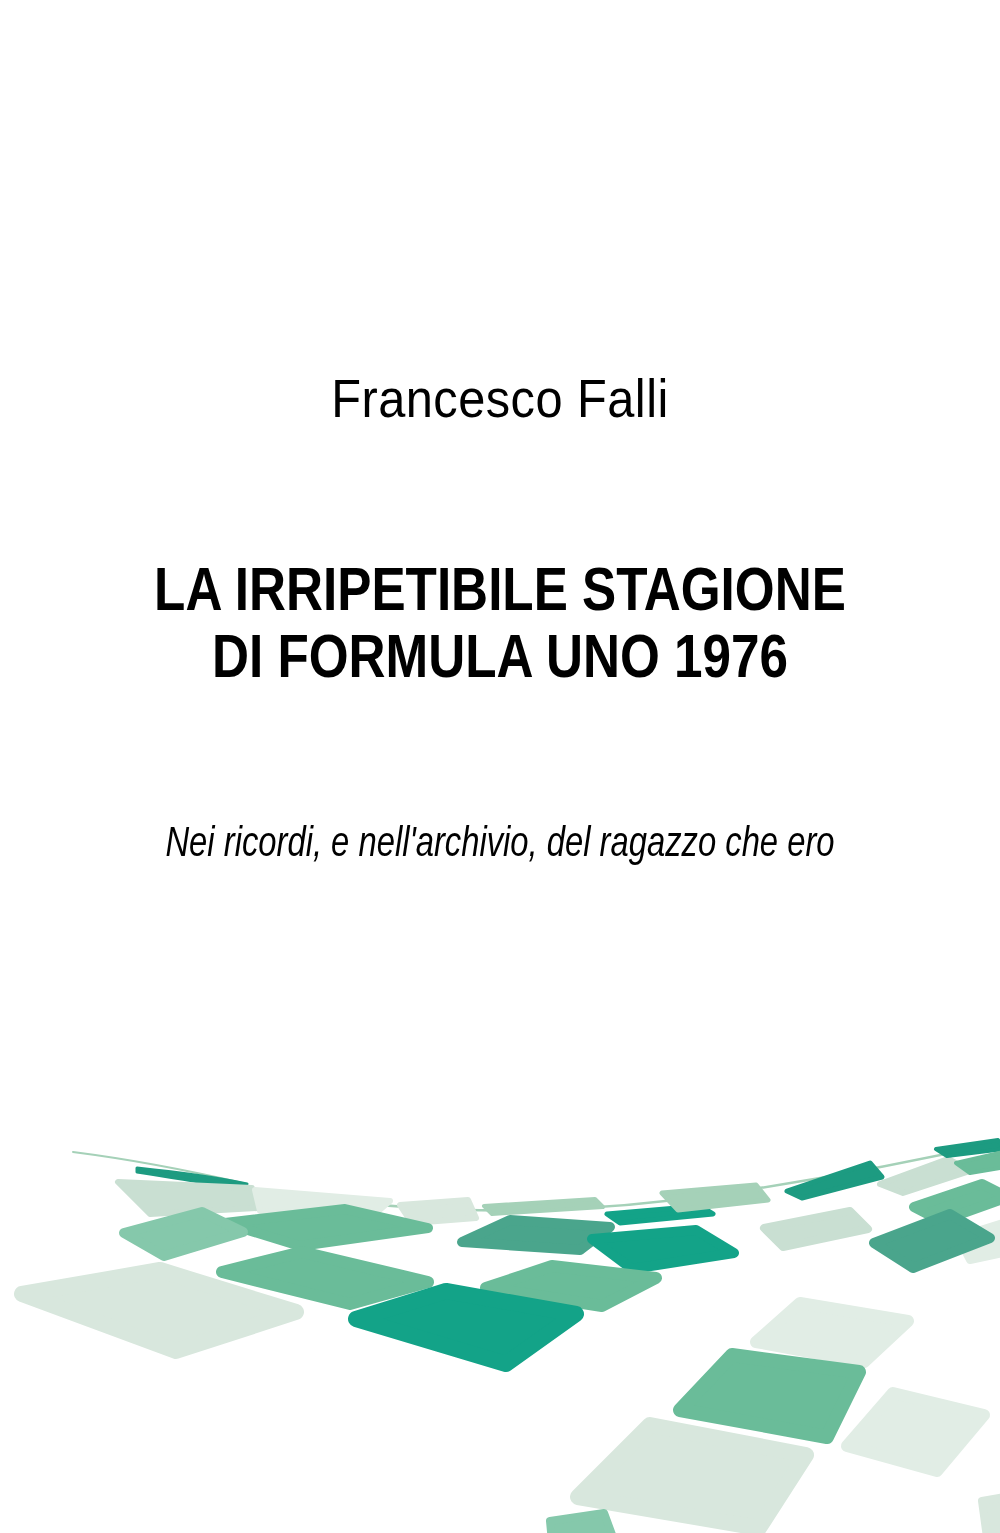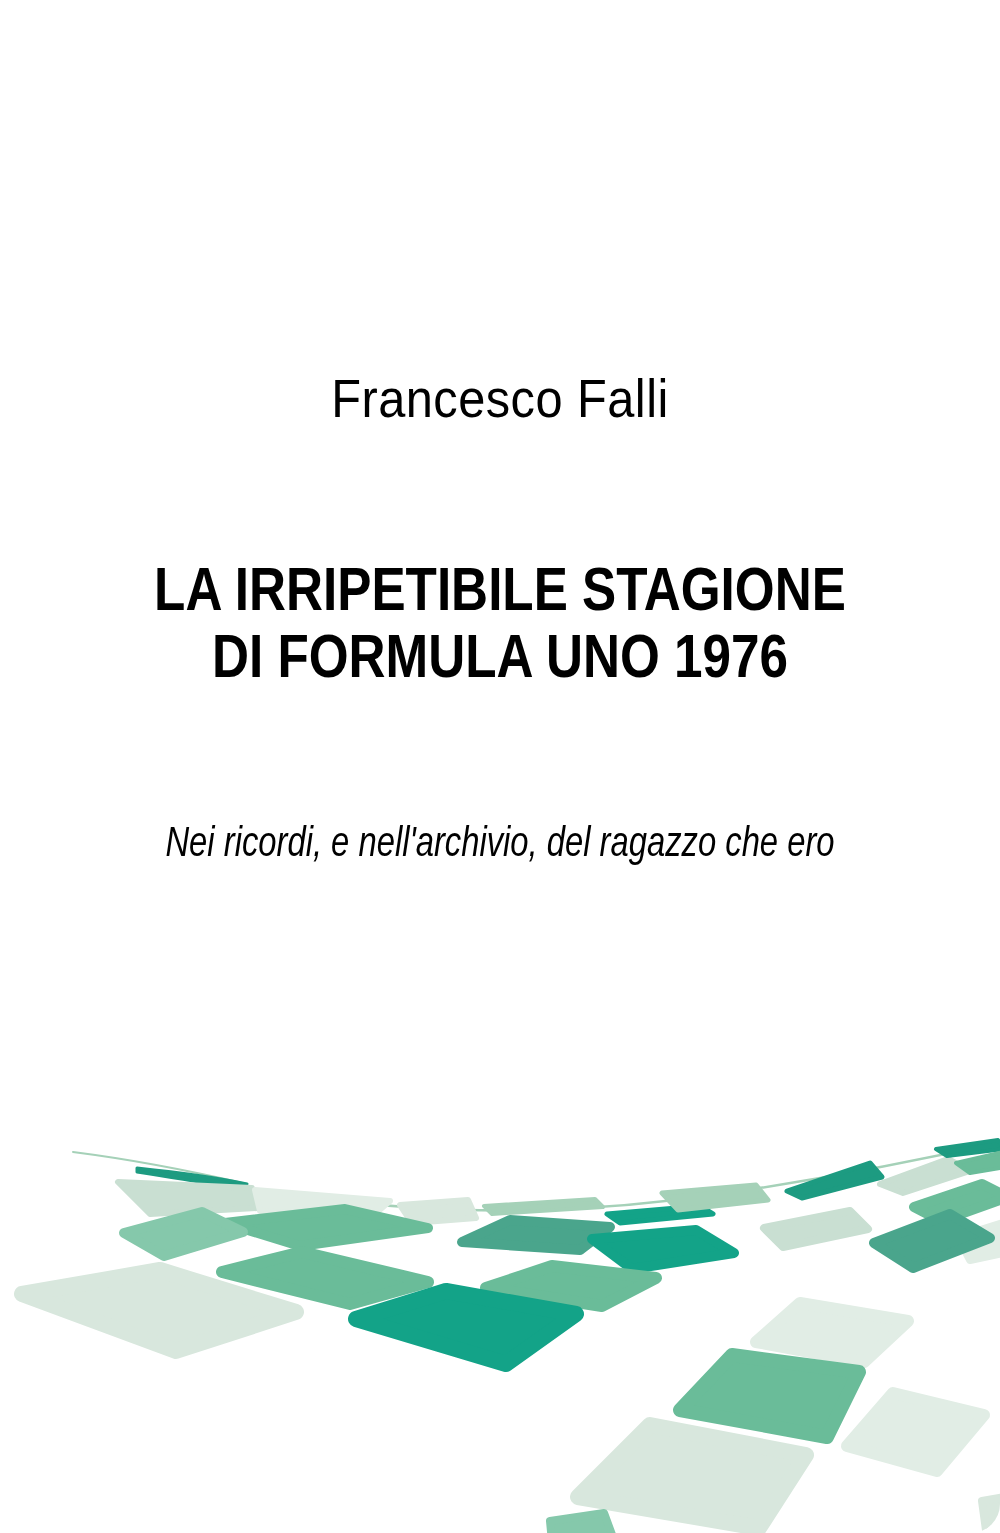--- a/index.html
+++ b/index.html
@@ -4,21 +4,20 @@
 <style>
   html,body{margin:0;padding:0;background:#ffffff;}
   .page{
     position:relative;
     width:1000px;
     height:1533px;
     background:#ffffff;
     overflow:hidden;
     font-family:"Liberation Sans", sans-serif;
     color:#000;
-    border-radius:29px;
   }
   .author{
     position:absolute;
     top:368px;
     left:0;
     width:100%;
     text-align:center;
     font-size:53px;
     font-weight:400;
     letter-spacing:0.5px;

